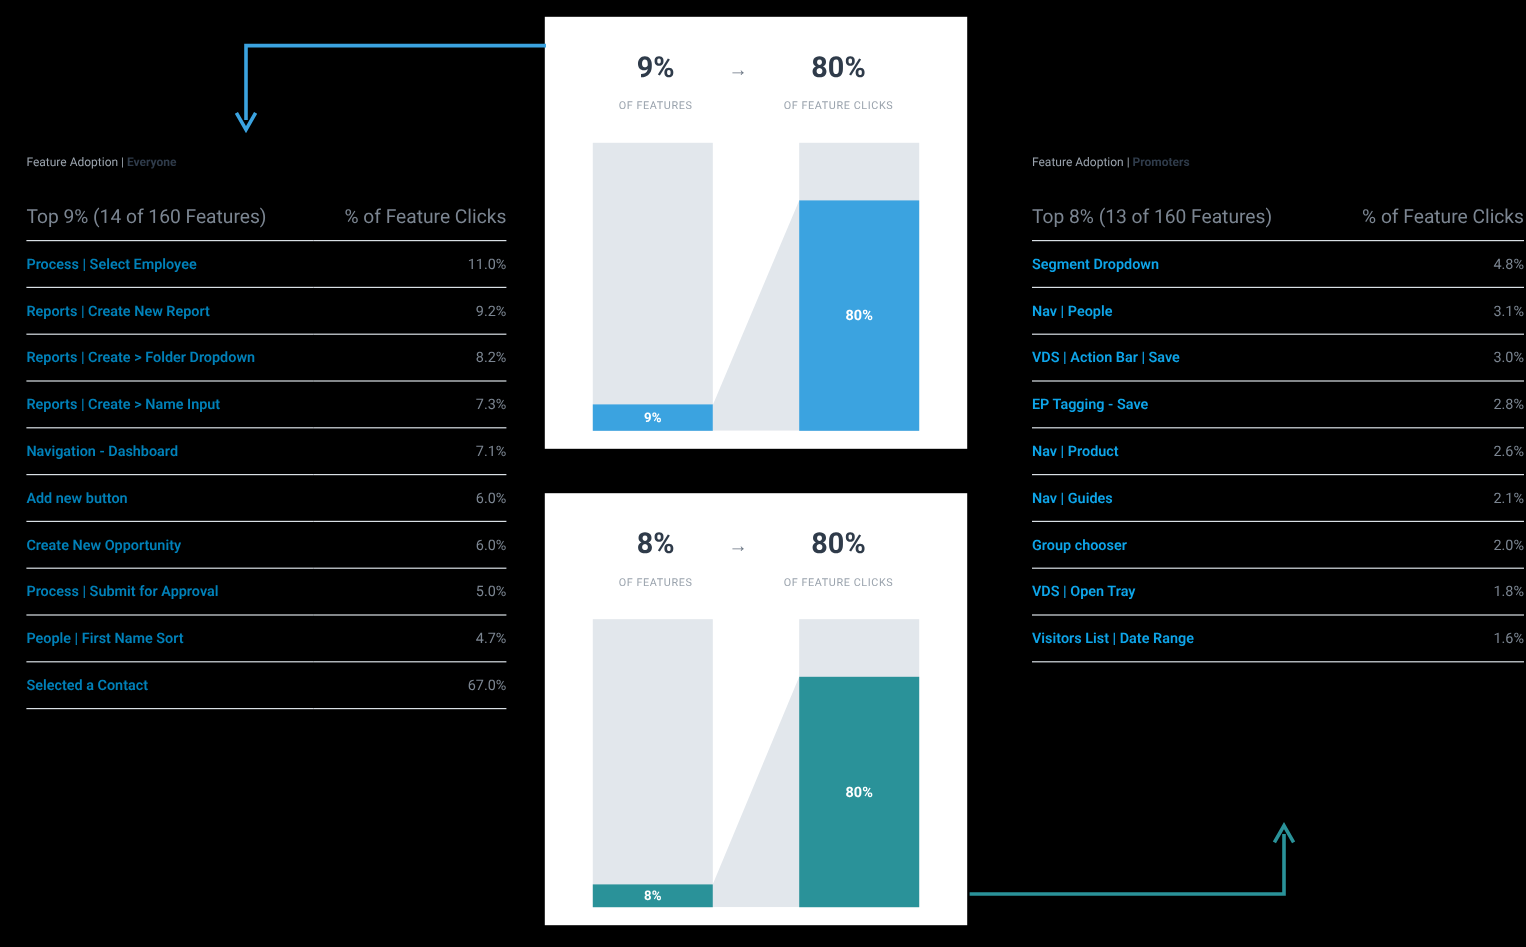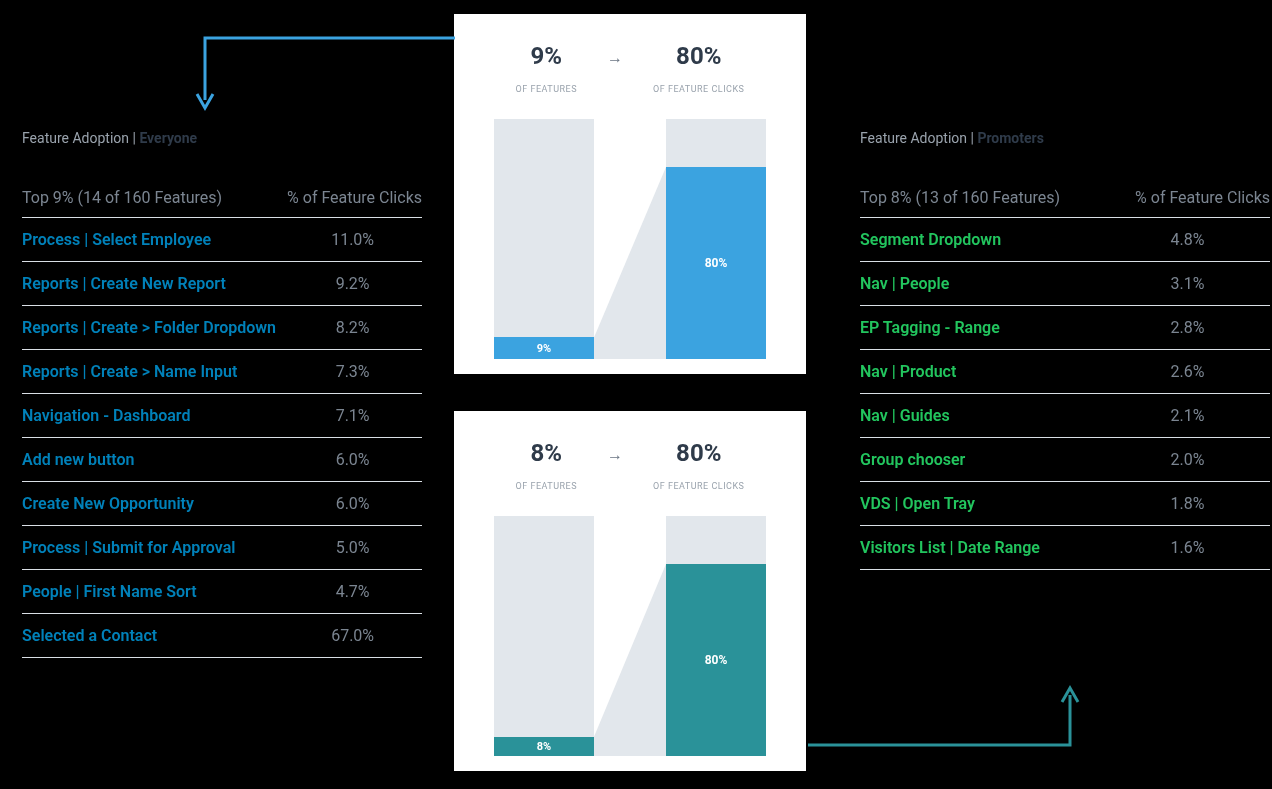--- a/index.html
+++ b/index.html
@@ -1,28 +1,28 @@
 <!DOCTYPE html>
 <html><head>
 <meta charset="utf-8">
 <style>
 *{box-sizing:border-box;margin:0;padding:0}
 body{background:#000;font-family:-apple-system,BlinkMacSystemFont,"Segoe UI",Roboto,sans-serif;width:1272px;height:789px;position:relative;overflow:hidden}
-.panel-title{font-size:14px;color:#9AA3AD;font-weight:400;margin-bottom:32px}
+.panel-title{font-size:10px;color:#9AA3AD;font-weight:400;margin-bottom:20px}
 .panel-title .bold{color:#2F3B4A;font-weight:700}
 .tbl{width:100%;border-collapse:collapse}
 .tbl th{text-align:left;font-size:16px;color:#7B8591;font-weight:400;padding:10px 0;border-bottom:1px solid #D9DFE5}
 .tbl th.right{text-align:right}
-.tbl td{font-size:16px;padding:12px 0;border-bottom:1px solid #D9DFE5}
+.tbl td{font-size:12px;padding:12px 0;border-bottom:1px solid #D9DFE5}
 .tbl td.name{font-weight:600}
-.tbl td.val{color:#7B8591;text-align:center}
+.tbl td.val{color:#7B8591;text-align:right}
 .left-panel{position:absolute;left:22px;top:130px;width:400px}
 .left-panel .name{color:#0081B9}
 .right-panel{position:absolute;left:860px;top:130px;width:410px}
-.right-panel .name{color:#22c55e}
+.right-panel .name{color:#0ea5e9}
 .card{position:absolute;background:#fff;box-shadow:0 2px 10px rgba(0,0,0,.08)}
 .card-top{left:454px;top:14px;width:352px;height:360px}
 .card-bot{left:454px;top:411px;width:352px;height:360px}
 .chart-head{display:flex;align-items:flex-start;justify-content:center;gap:30px;padding:28px 20px 10px}
 .chart-head .big{font-size:24px;font-weight:700;color:#2F3B4A;text-align:center}
 .chart-head .sub{font-size:9px;letter-spacing:.5px;color:#9AA3AD;margin-top:14px;text-align:center}
 .chart-head .arrow{font-size:16px;color:#6B7684;margin-top:6px}
 .chart-body{position:relative;height:255px;margin:0 30px}
 .bar-bg{position:absolute;bottom:0;width:100px;height:240px;background:#E2E7EC}
 .bar-1{left:10px}
@@ -104,21 +104,25 @@
     <tbody id="right-rows">
         <tr>
           <td class="name">Segment Dropdown</td>
           <td class="val">4.8%</td>
         </tr>
         <tr>
           <td class="name">Nav | People</td>
           <td class="val">3.1%</td>
         </tr>
         <tr>
-          <td class="name">EP Tagging - Range</td>
+          <td class="name">VDS | Action Bar | Save</td>
+          <td class="val">3.0%</td>
+        </tr>
+        <tr>
+          <td class="name">EP Tagging - Save</td>
           <td class="val">2.8%</td>
         </tr>
         <tr>
           <td class="name">Nav | Product</td>
           <td class="val">2.6%</td>
         </tr>
         <tr>
           <td class="name">Nav | Guides</td>
           <td class="val">2.1%</td>
         </tr>

